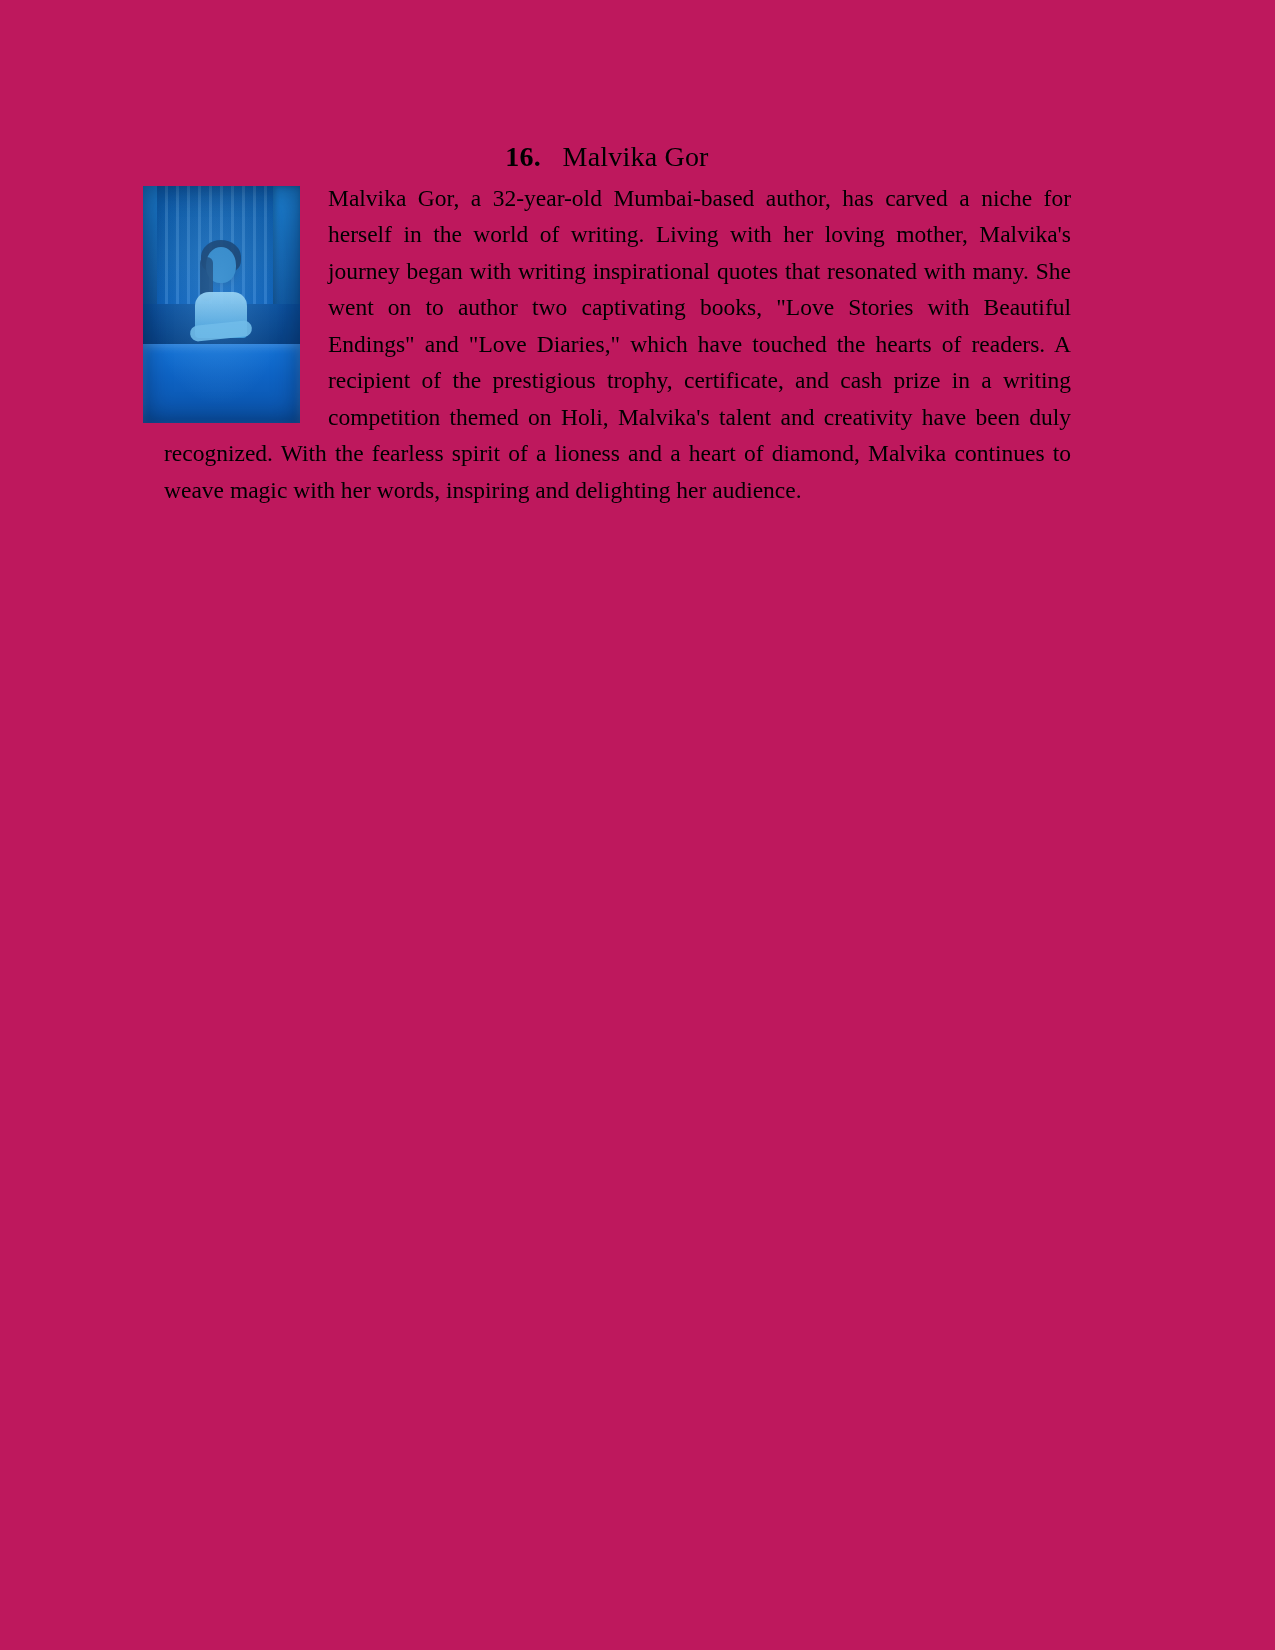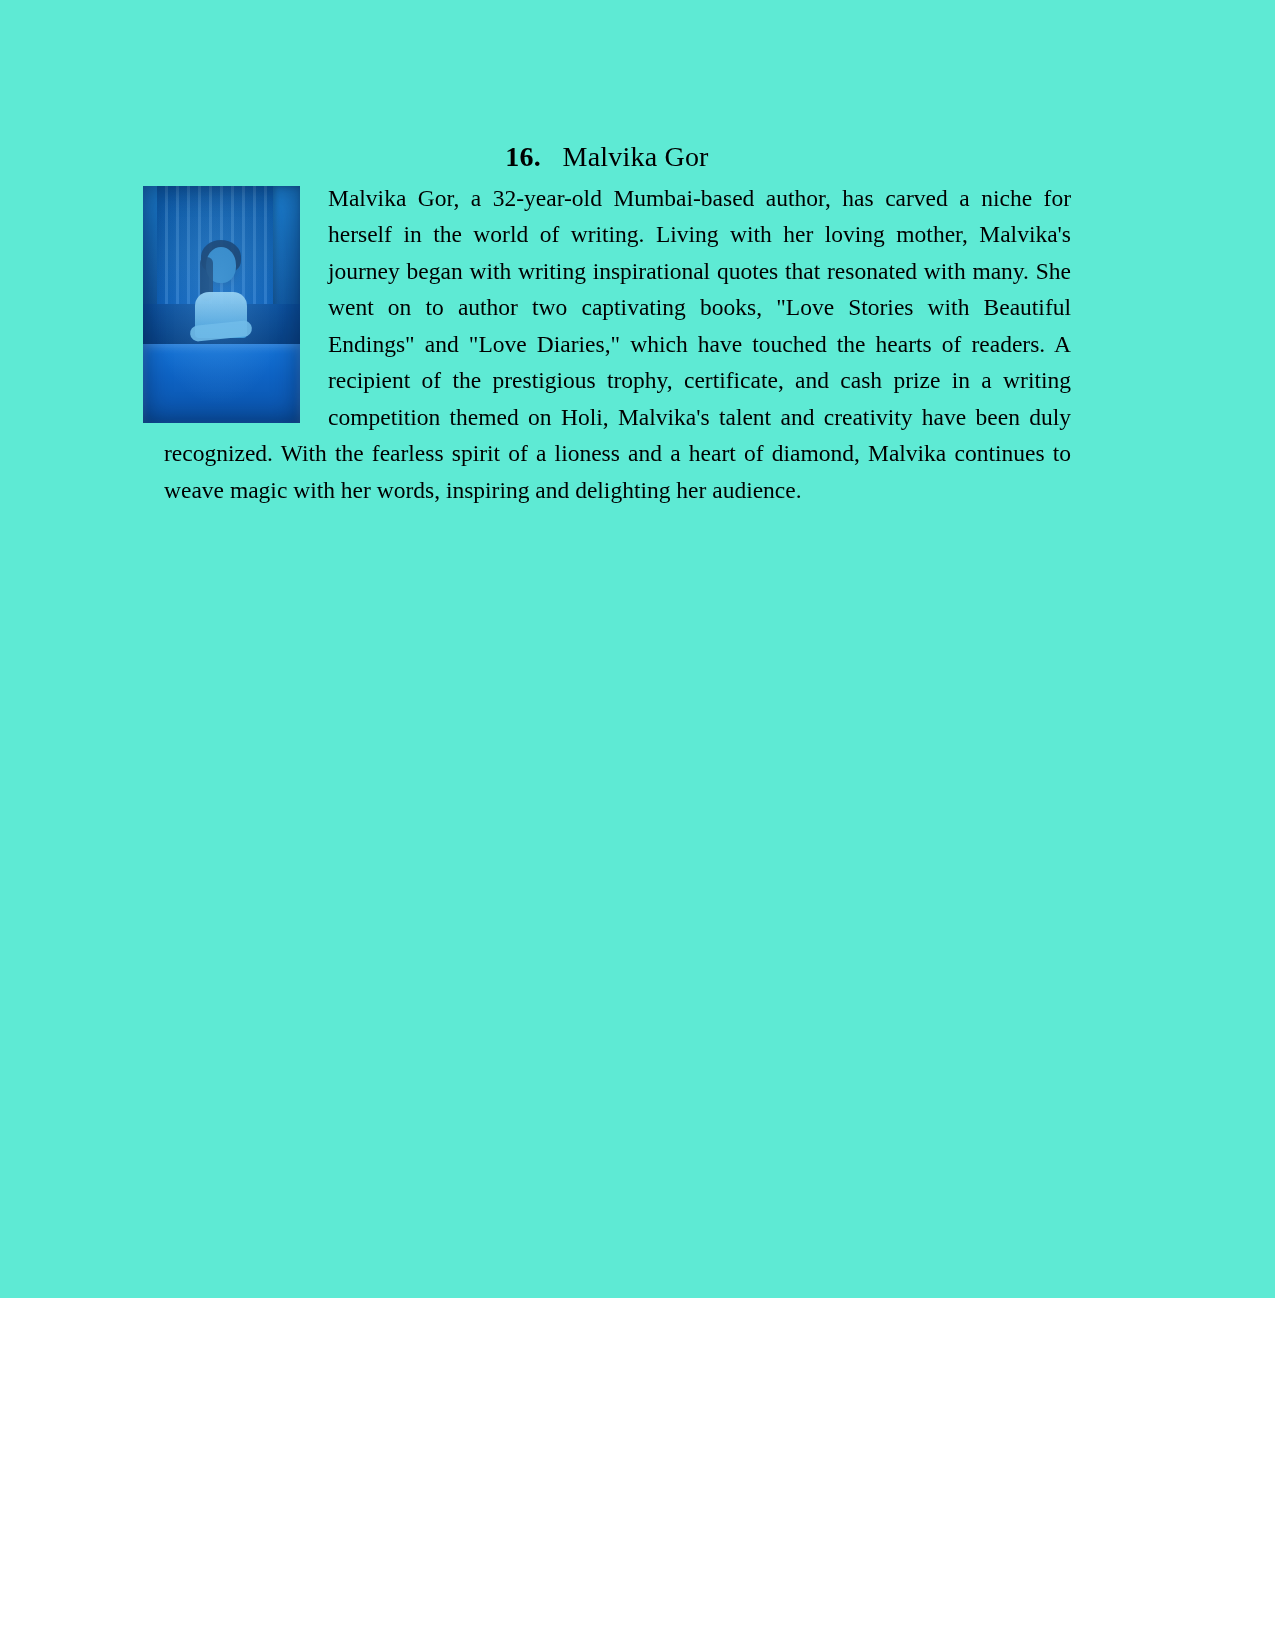--- a/index.html
+++ b/index.html
@@ -13,22 +13,22 @@
     font-family: "Liberation Serif", serif;
     color: #000000;
     position: relative;
     overflow: hidden;
   }
   .page {
     position: absolute;
     top: 0;
     left: 0;
     width: 1275px;
-    height: 1298px;
-    background: #5eead4;
+    height: 1650px;
+    background: #be185d;
   }
   .content {
     position: absolute;
     left: 143px;
     top: 140px;
     width: 928px;
   }
   .heading {
     text-align: center;
     font-size: 28px;

